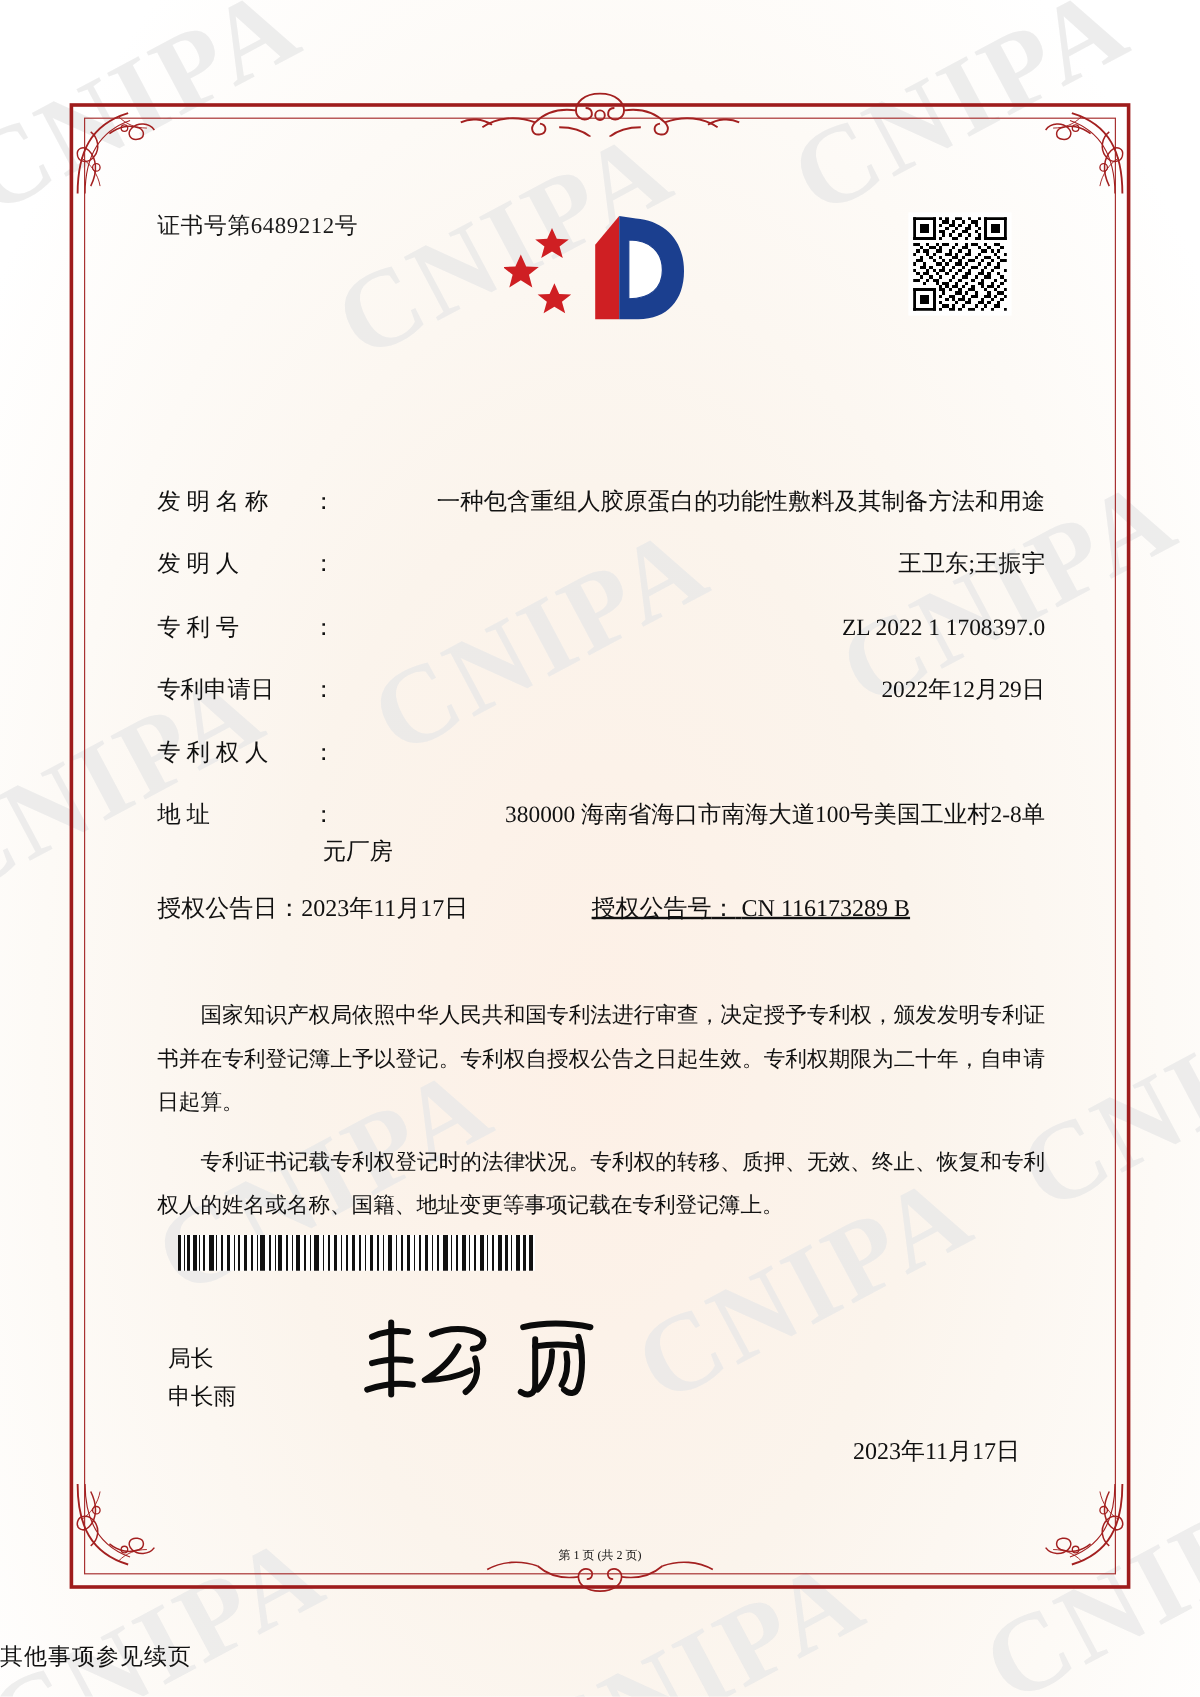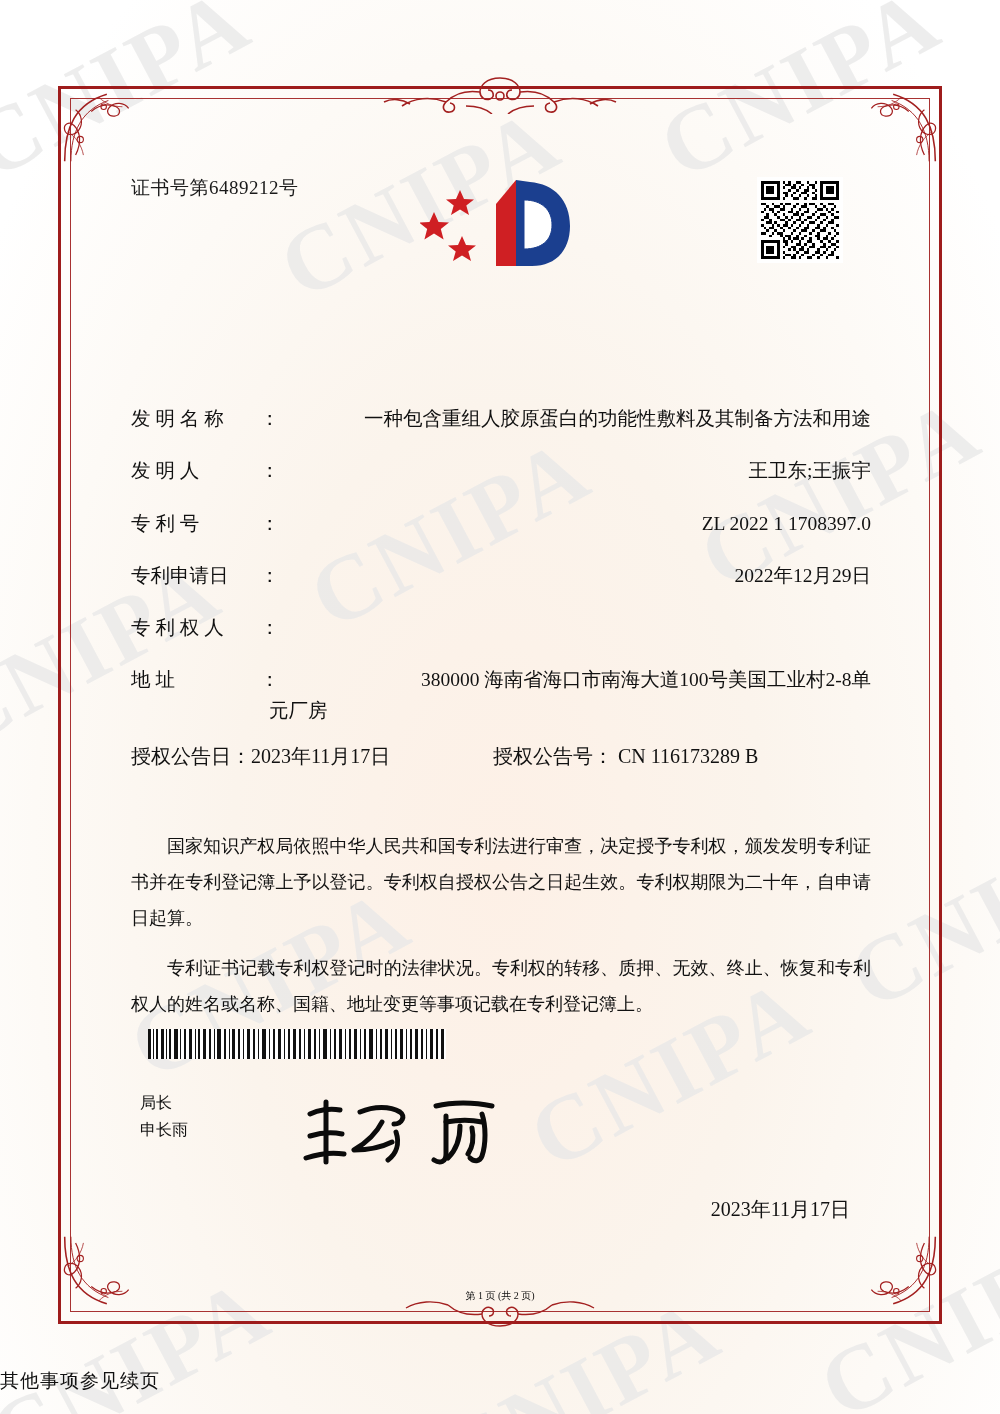--- a/index.html
+++ b/index.html
@@ -160,21 +160,21 @@
   .f-colon { margin: 0 2px 0 1px; }
   .f-value { flex: 1 1 auto; text-align: right; }
   .addr-second { padding-left: 138px; margin-top: 2px; }
 
   .pub-row {
     display: flex;
     font-size: 20px;
     margin-bottom: 6px;
   }
   .pub-left { flex: 0 0 362px; }
-  .pub-right { flex: 1 1 auto; }
+  .pub-right { flex: 1 1 auto; text-decoration: underline; }
 
   .paras {
     position: absolute;
     left: 131px;
     top: 828px;
     width: 740px;
     font-size: 18px;
     line-height: 2.0;
     color: #111;
     text-align: justify;
@@ -186,22 +186,22 @@
     left: 148px;
     top: 1029px;
     width: 298px;
     height: 30px;
   }
   .barcode svg { width: 100%; height: 100%; display: block; }
 
   .signature-block {
     position: absolute;
     left: 140px;
-    top: 1089px;
-    font-size: 16px;
+    top: 1117px;
+    font-size: 19px;
     line-height: 1.7;
     color: #111;
   }
 
   .signature-img {
     position: absolute;
     left: 296px;
     top: 1092px;
     width: 230px;
     height: 80px;

